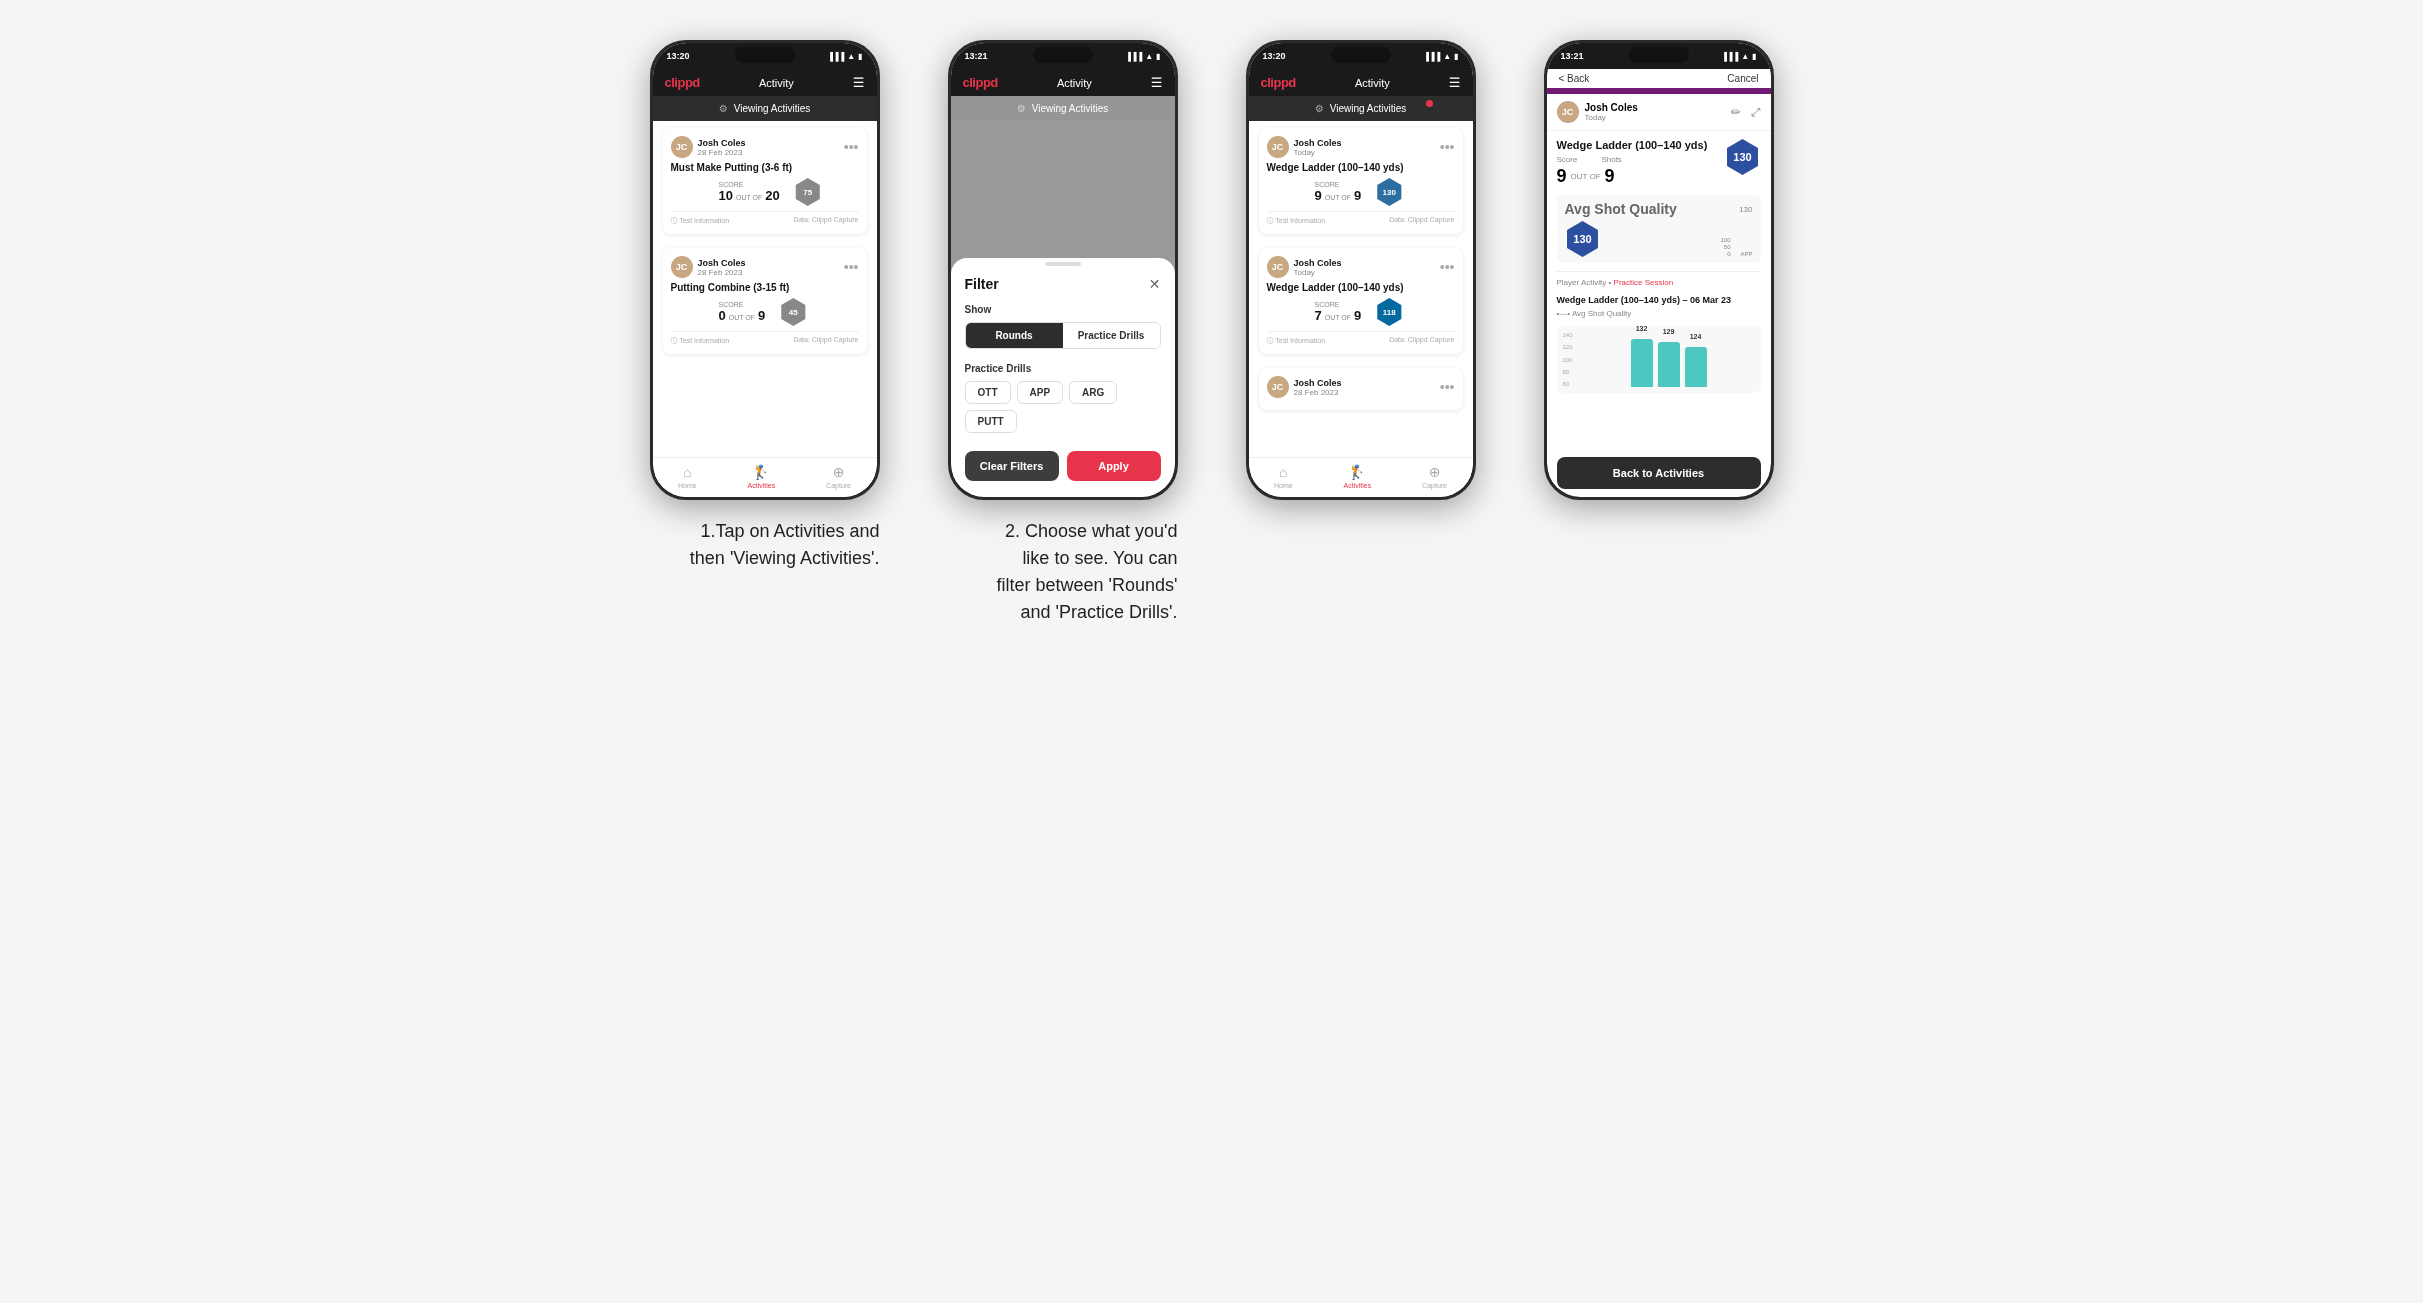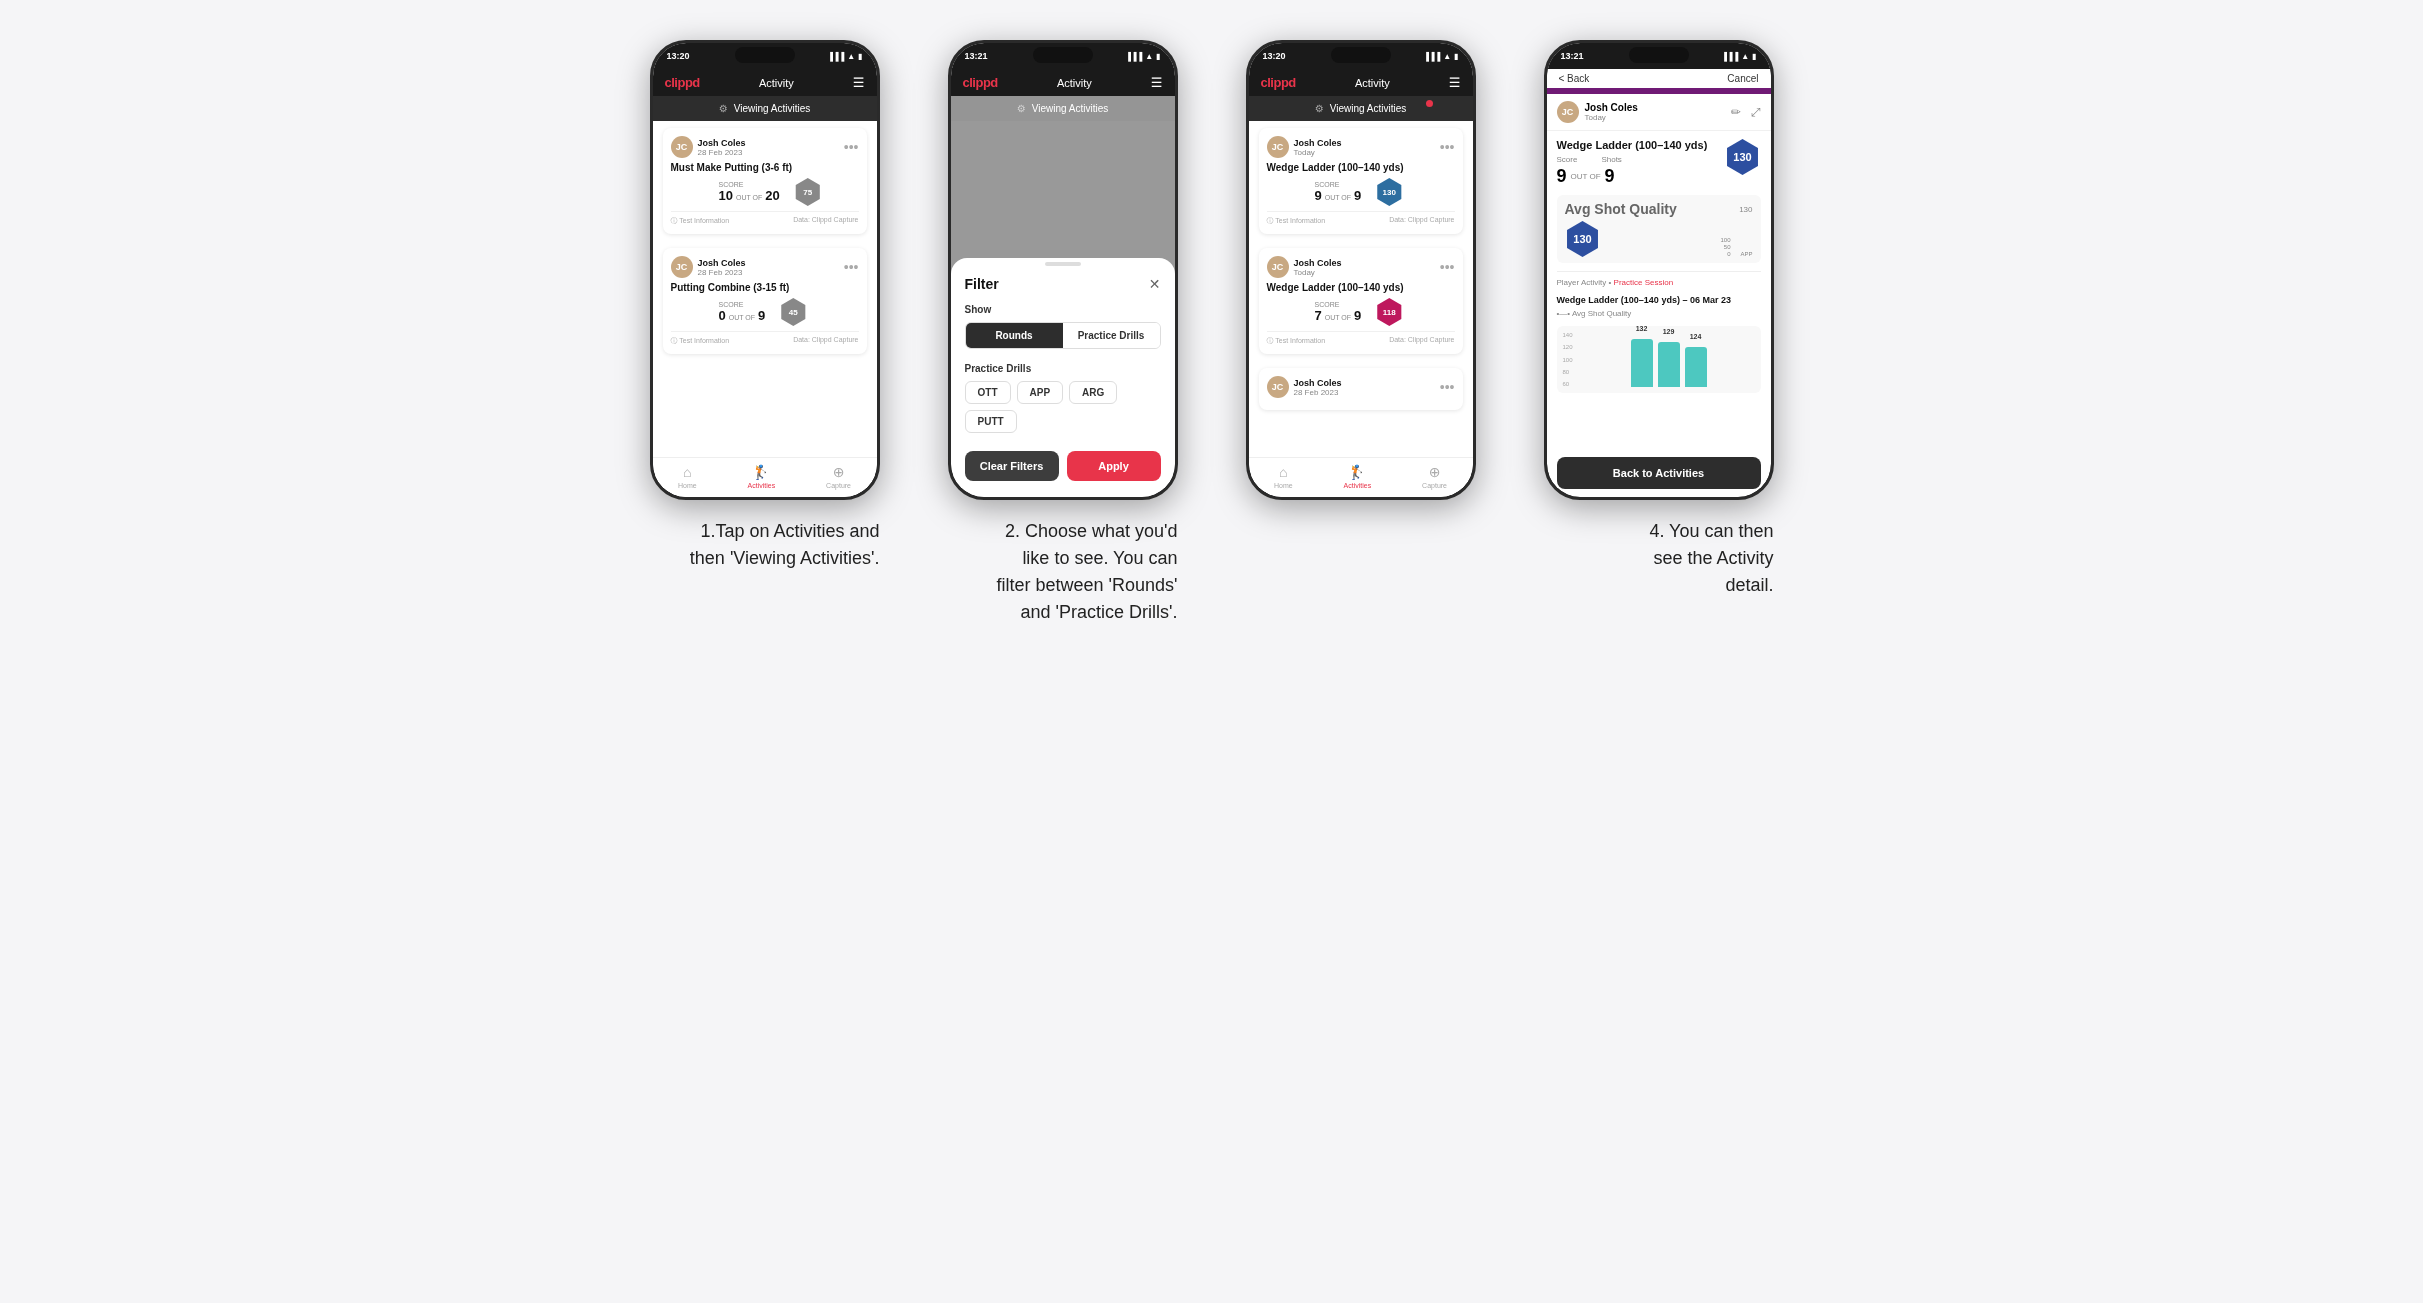--- a/index.html
+++ b/index.html
@@ -697,21 +697,21 @@
             <div class="card-drill-name">Wedge Ladder (100–140 yds)</div>
             <div class="card-stats">
               <div class="stat-block">
                 <span class="stat-label">Score</span>
                 <div class="score-group">
                   <span class="stat-value">7</span>
                   <span class="stat-outof">OUT OF</span>
                   <span class="stat-value">9</span>
                 </div>
               </div>
-              <div class="hexagon" style="background:#be185d;">118</div>
+              <div class="hexagon" style="background:#0369a1;">118</div>
             </div>
             <div class="card-footer">
               <span class="footer-text">ⓘ Test Information</span>
               <span class="footer-text">Data: Clippd Capture</span>
             </div>
           </div>
 
           <div class="activity-card">
             <div class="card-header">
               <div class="card-user">
@@ -846,16 +846,15 @@
                   <span style="position:absolute;top:-14px;left:50%;transform:translateX(-50%);font-size:7px;font-weight:700;color:#333;">124</span>
                 </div>
               </div>
             </div>
           </div>
         </div>
 
         <div class="back-to-activities">Back to Activities</div>
       </div>
     </div>
-    <div class="caption">4. You can then<br>see the Activity<br>detail.</div>
   </div>
 
 </div>
 
 </body></html>

